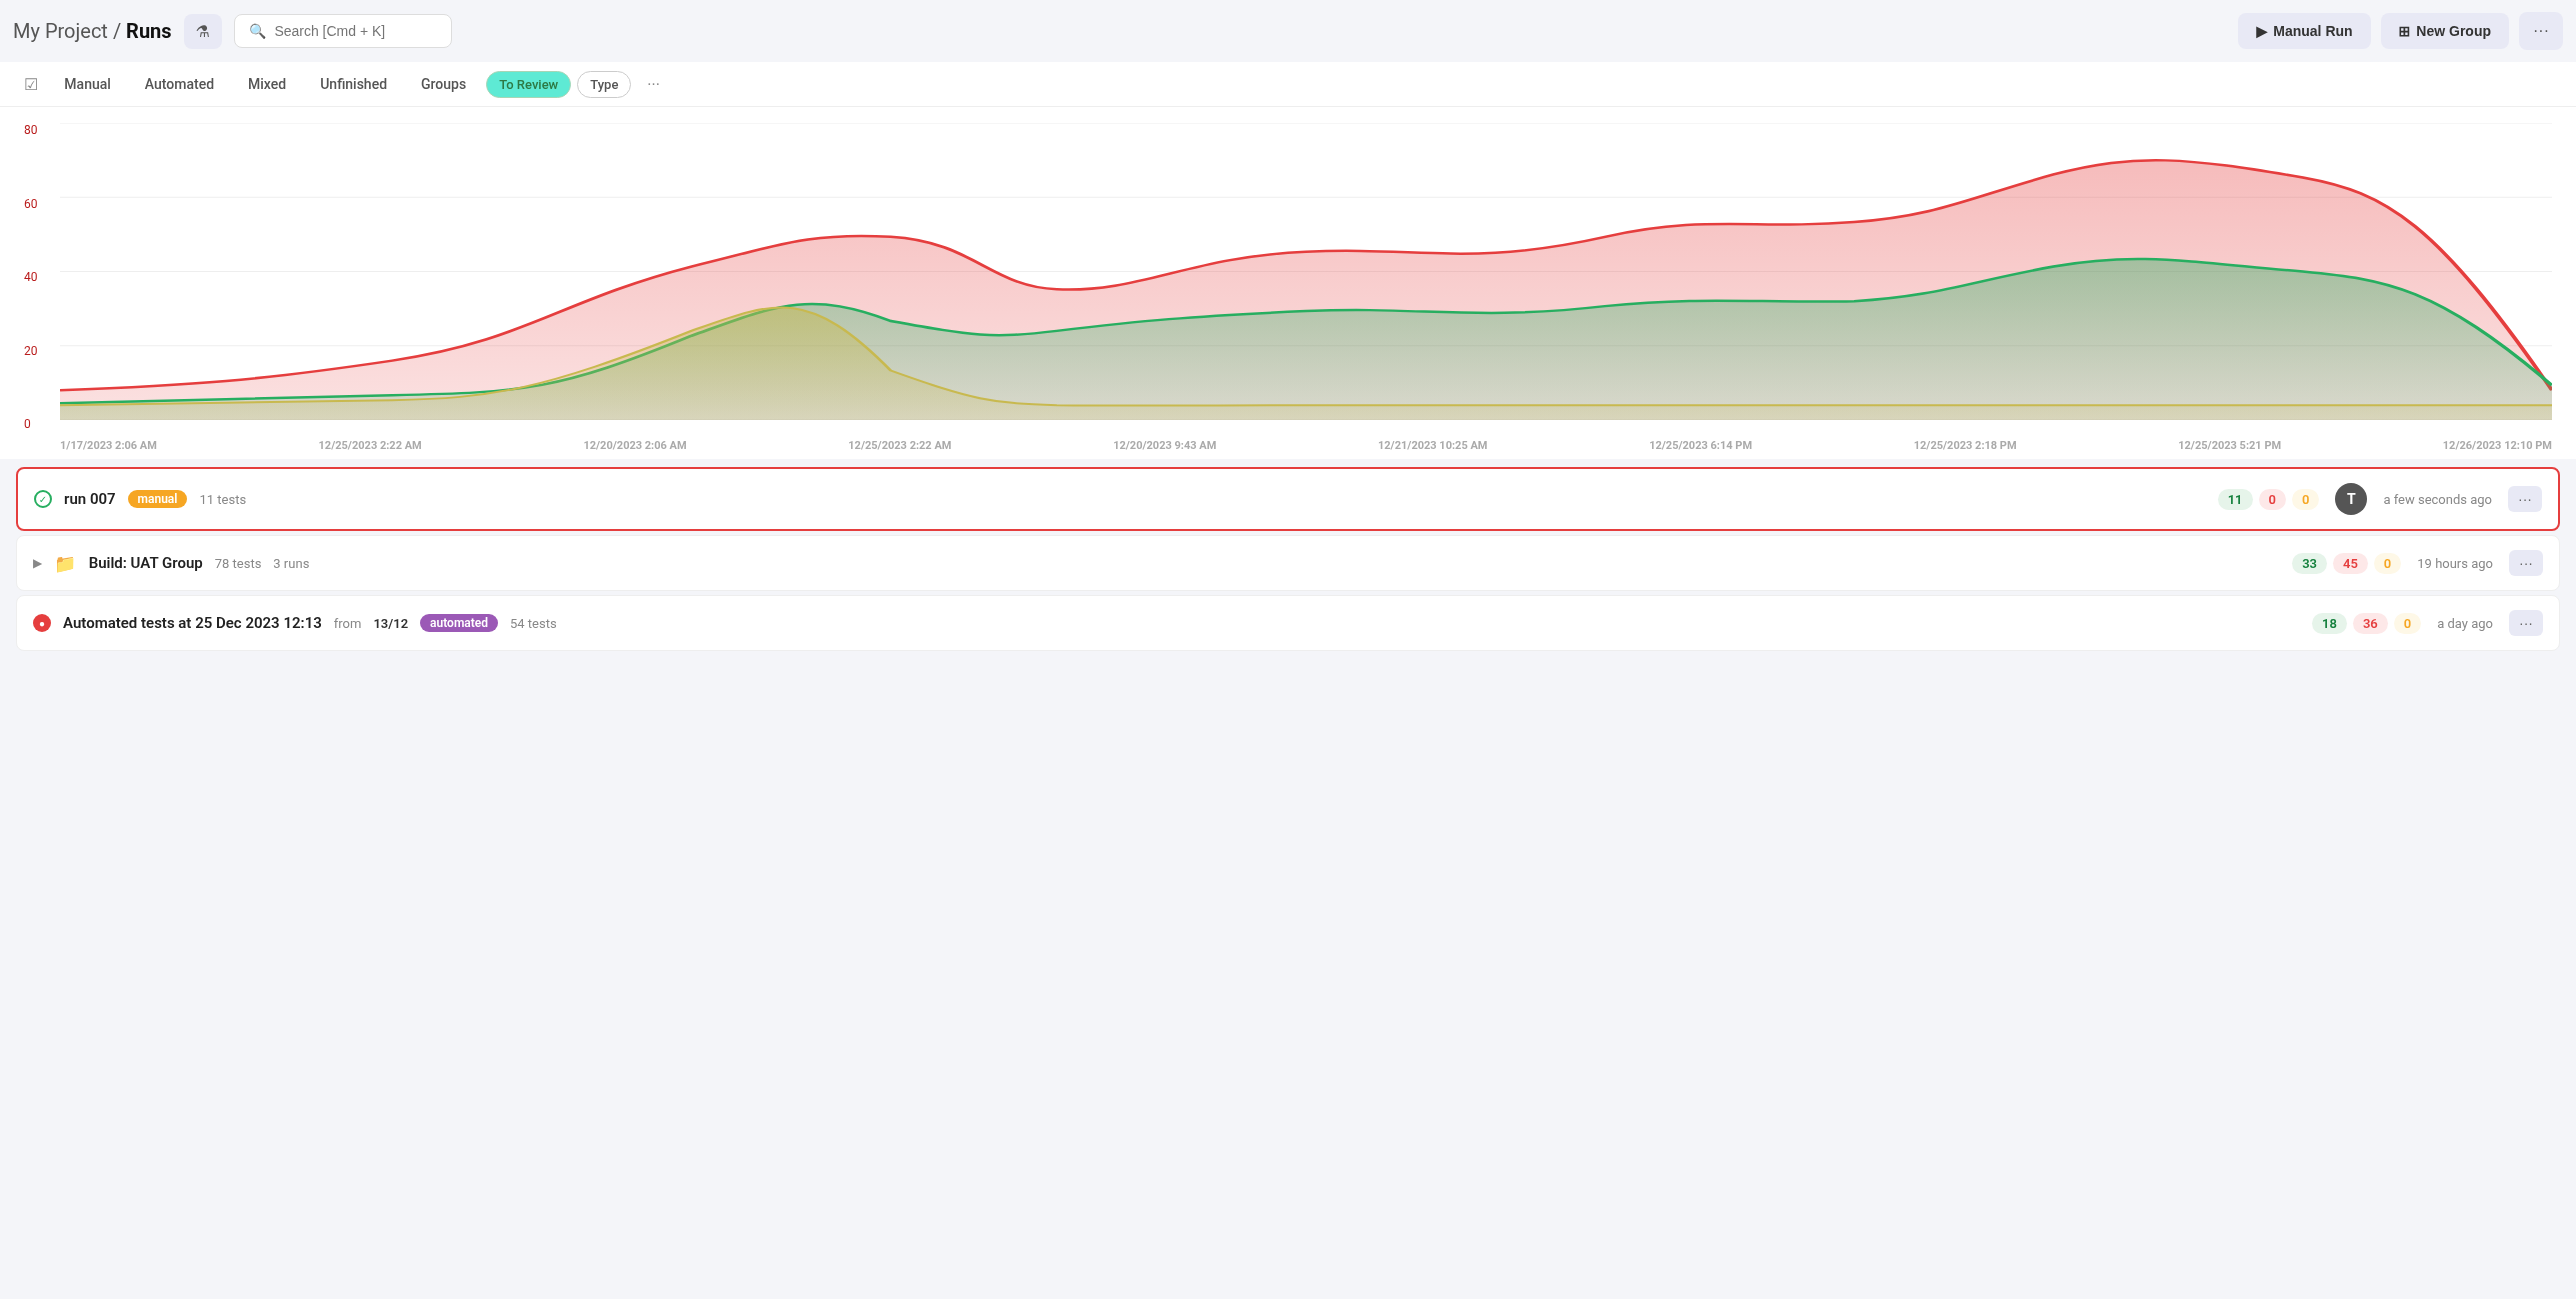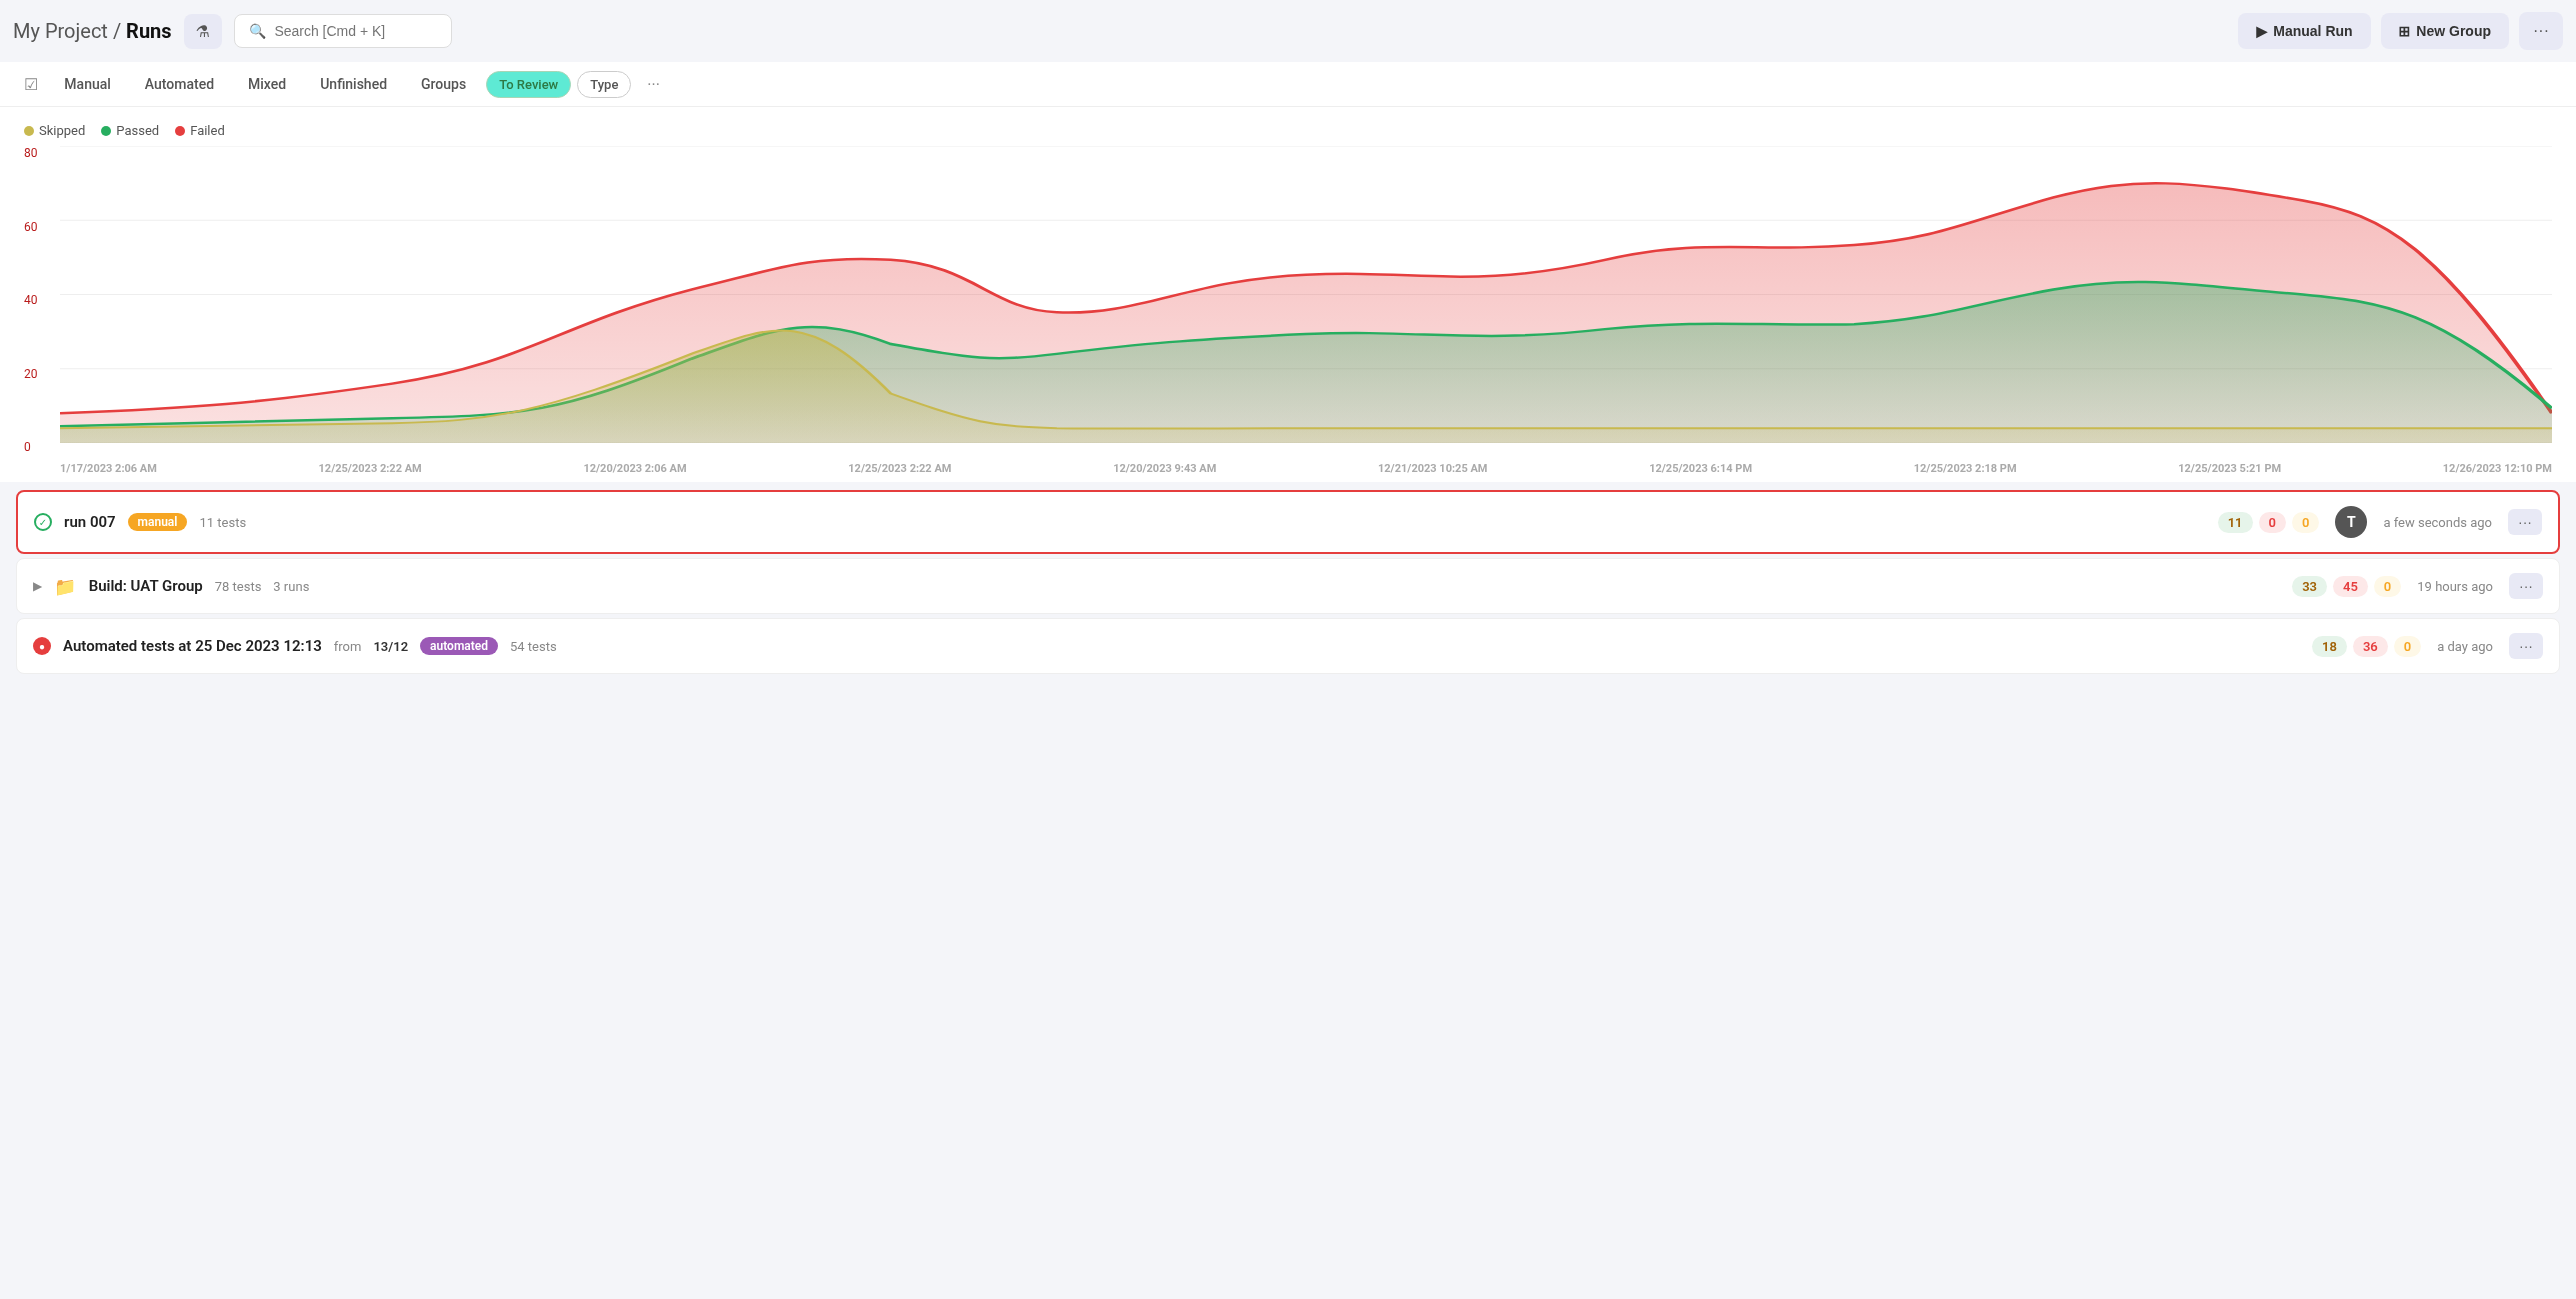--- a/index.html
+++ b/index.html
@@ -283,21 +283,21 @@
       gap: 6px;
     }
     .count-badge {
       padding: 3px 10px;
       border-radius: 12px;
       font-size: 13px;
       font-weight: 600;
     }
     .count-green {
       background: #e6f4ea;
-      color: #a16207;
+      color: #15803d;
       text-align: right;
     }
     .count-red {
       background: #fde8e8;
       color: #e53e3e;
     }
     .count-yellow {
       background: #fef8e7;
       color: #f6a623;
     }
@@ -394,34 +394,20 @@
   </span>
   <span class="tab-badge-outline">
     <span>Type</span>
   </span>
   <span class="tab-dots">
     <span>···</span>
   </span>
 </div>
 
 <div class="chart-area">
-  <div class="legend">
-    <div class="legend-item">
-      <div class="legend-dot" style="background:#c8b94f;"></div>
-      <span>Skipped</span>
-    </div>
-    <div class="legend-item">
-      <div class="legend-dot" style="background:#27ae60;"></div>
-      <span>Passed</span>
-    </div>
-    <div class="legend-item">
-      <div class="legend-dot" style="background:#e53e3e;"></div>
-      <span>Failed</span>
-    </div>
-  </div>
 
   <div class="chart-container">
     <div class="y-axis-labels">
       <span class="y-label">80</span>
       <span class="y-label">60</span>
       <span class="y-label">40</span>
       <span class="y-label">20</span>
       <span class="y-label">0</span>
     </div>
 

